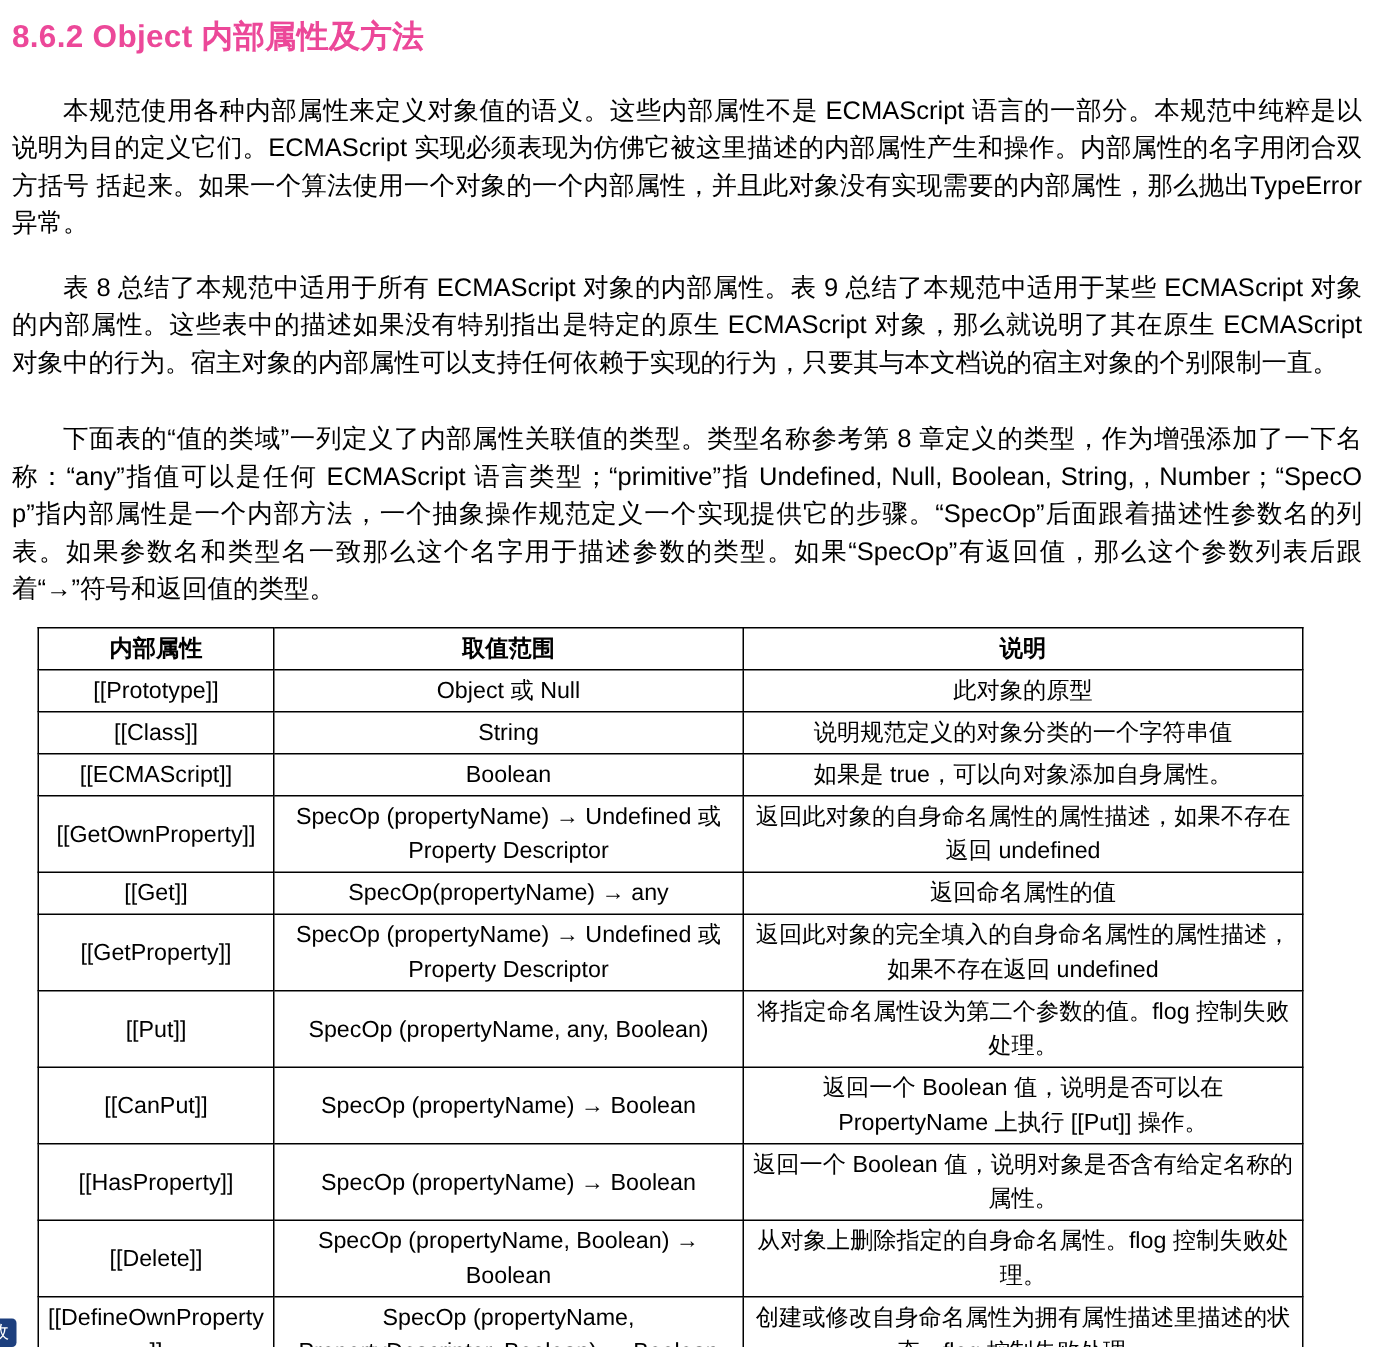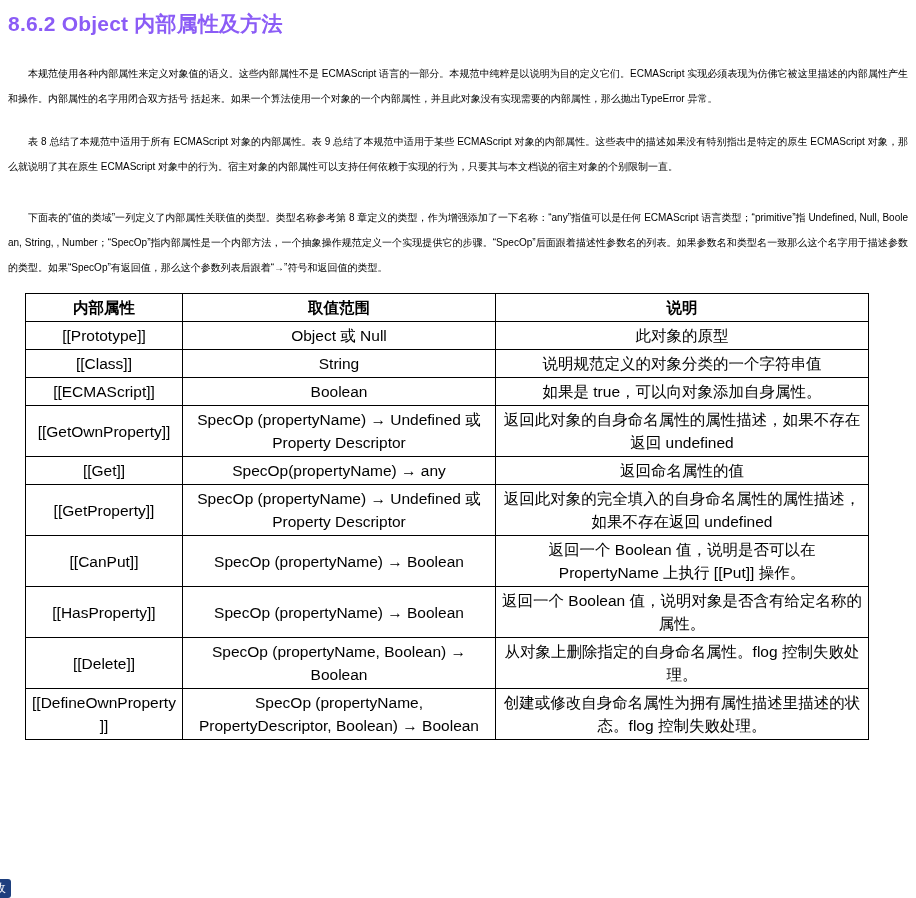--- a/index.html
+++ b/index.html
@@ -6,29 +6,29 @@
   html, body {
     width: 916px;
     background: #ffffff;
     font-family: "Liberation Sans", "DejaVu Sans", sans-serif;
     color: #000000;
   }
   body { position: relative; min-height: 898px; overflow: hidden; }
   .doc { padding: 9px 8px 0 8px; }
 
   .page-title {
-    color: #8b5cf6;
+    color: #ec4899;
     font-size: 21px;
     font-weight: bold;
     letter-spacing: 0.2px;
     margin: 1px 0 23px 0;
   }
 
   .para {
-    font-size: 10px;
+    font-size: 17px;
     line-height: 25px;
     text-align: justify;
     text-indent: 2em;
     margin-bottom: 18px;
     word-break: break-all;
   }
   .para.last { margin-bottom: 13px; margin-top: 26px; }
 
   .table-wrap { width: 843px; margin-left: 17px; }
   .table-caption {
@@ -124,20 +124,25 @@
             <td>[[Get]]</td>
             <td>SpecOp(propertyName) → any</td>
             <td>返回命名属性的值</td>
           </tr>
           <tr>
             <td>[[GetProperty]]</td>
             <td>SpecOp (propertyName) → Undefined 或 Property Descriptor</td>
             <td>返回此对象的完全填入的自身命名属性的属性描述，如果不存在返回 undefined</td>
           </tr>
           <tr>
+            <td>[[Put]]</td>
+            <td>SpecOp (propertyName, any, Boolean)</td>
+            <td>将指定命名属性设为第二个参数的值。flog 控制失败处理。</td>
+          </tr>
+          <tr>
             <td>[[CanPut]]</td>
             <td>SpecOp (propertyName) → Boolean</td>
             <td>返回一个 Boolean 值，说明是否可以在 PropertyName 上执行 [[Put]] 操作。</td>
           </tr>
           <tr>
             <td>[[HasProperty]]</td>
             <td>SpecOp (propertyName) → Boolean</td>
             <td>返回一个 Boolean 值，说明对象是否含有给定名称的属性。</td>
           </tr>
           <tr>

